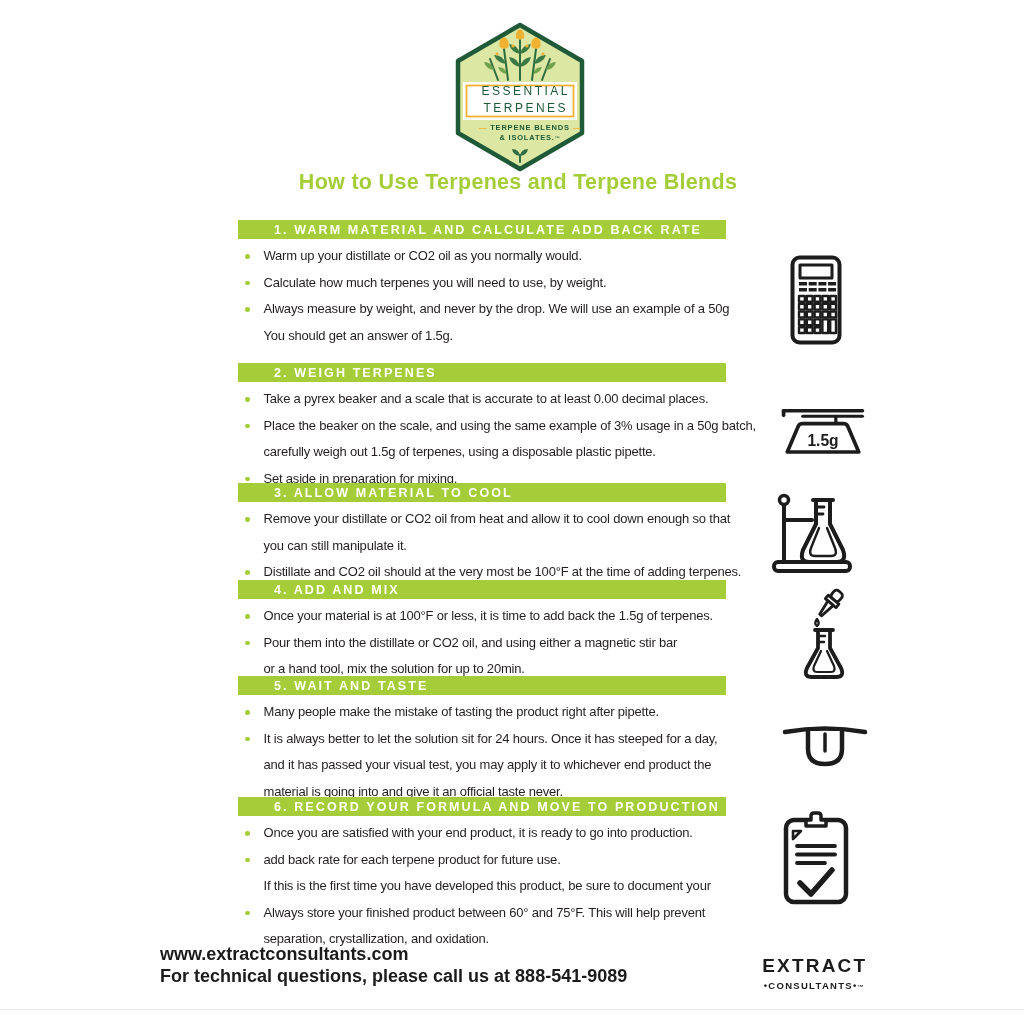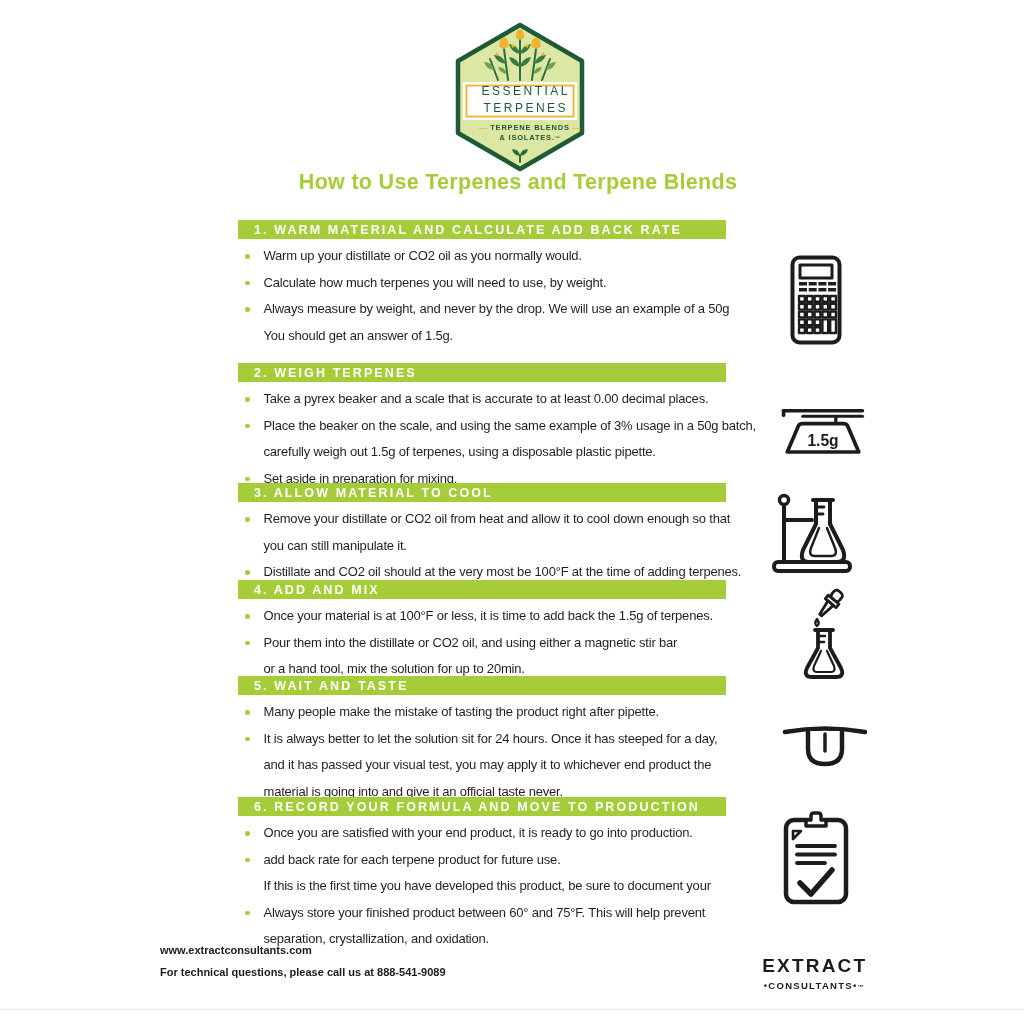--- a/index.html
+++ b/index.html
@@ -20,33 +20,33 @@
   .logo-sub1 .dash{color:#f2b231;padding:0 3px;}
   .logo-sub2 .tm{font-size:5px;vertical-align:baseline;}
 
   
   .title{position:absolute;left:6px;top:170px;width:1024px;margin:0;text-align:center;
         color:#a5cd39;font-size:21.5px;font-weight:bold;letter-spacing:0.3px;}
 
   
   .sec{position:absolute;left:238px;width:488px;}
   .bar{height:19px;background:#a5cd39;color:#ffffff;font-weight:bold;font-size:12.5px;
-        letter-spacing:2.1px;display:flex;align-items:center;padding-left:16px;box-sizing:border-box;}
+        letter-spacing:2.1px;display:flex;align-items:center;padding-left:36px;box-sizing:border-box;}
   .bullets{margin-top:4px;}
   .bullet{display:flex;align-items:flex-start;}
   .dot{flex:none;width:4.5px;height:4.5px;border-radius:50%;background:#a5cd39;margin:11px 14px 0 7px;}
   .lines{flex:1;min-width:0;}
   .ln{font-size:13px;line-height:26.5px;letter-spacing:-0.2px;white-space:nowrap;color:#231f20;}
 
   
   .icon{position:absolute;}
   .icon svg{display:block;}
 
   
-  .footer-web,.footer-phone{position:absolute;left:160px;font-size:11px;font-weight:bold;color:#1b1b1b;}
+  .footer-web,.footer-phone{position:absolute;left:160px;font-size:18px;font-weight:bold;color:#1b1b1b;}
   .footer-web{top:944px;}
   .footer-phone{top:966px;}
   .brand{position:absolute;left:760px;top:944px;width:106px;text-align:center;color:#1b1b1b;margin-top:11px;}
   .brand-l1{font-size:19px;font-weight:bold;letter-spacing:2.2px;text-indent:2.2px;}
   .brand-l2{font-size:9.5px;font-weight:bold;letter-spacing:1.3px;margin-top:3px;text-indent:1.3px;}
   .brand-l2 .tm{font-size:6px;letter-spacing:0;}
   .page-edge{position:absolute;left:0;right:0;top:1009px;height:1px;background:#ebebeb;}
 </style>
 </head>
 <body>

